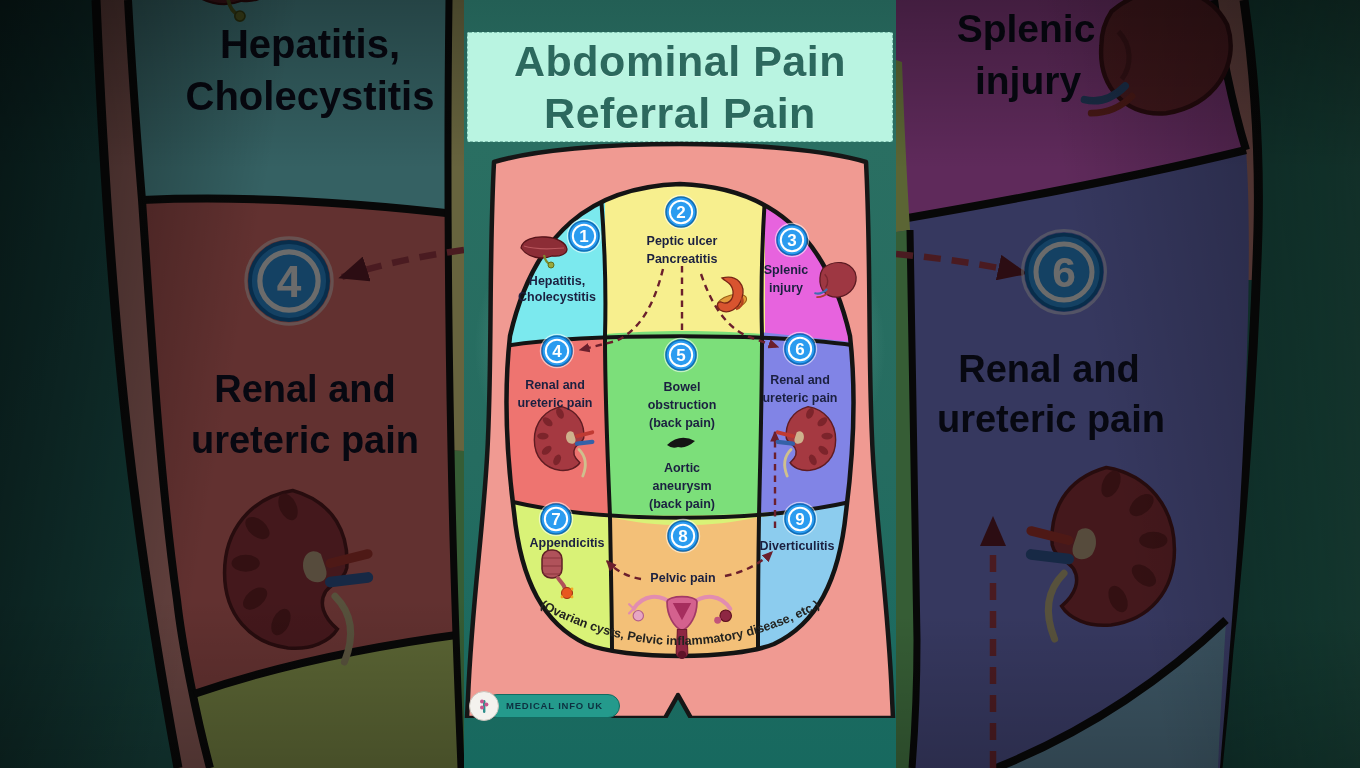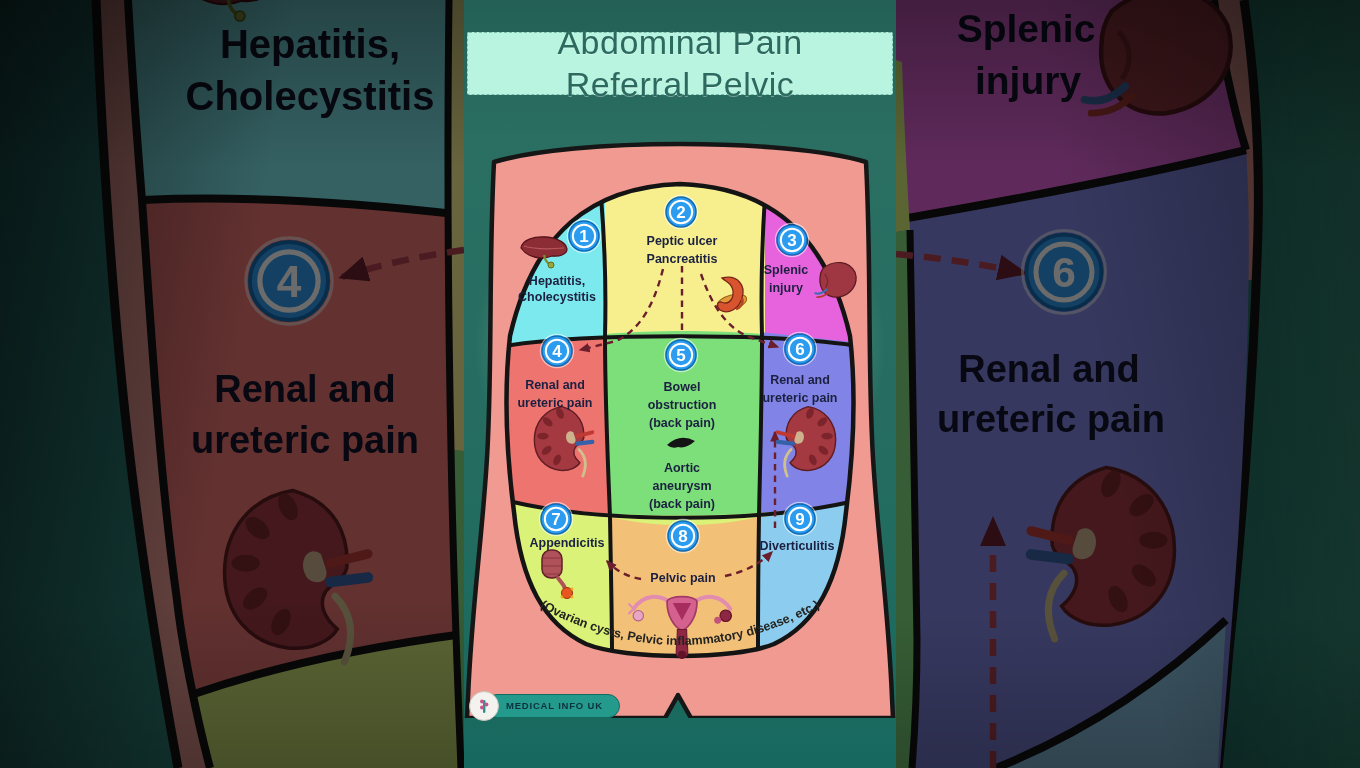--- a/index.html
+++ b/index.html
@@ -19,24 +19,24 @@
      linear-gradient(to bottom,rgba(0,0,0,.30),transparent 22%,transparent 78%,rgba(0,0,0,.22));}
   #right-panel .vignette{background:
      linear-gradient(260deg,rgba(0,0,0,.35),rgba(0,0,0,0) 55%),
      linear-gradient(to bottom,rgba(0,0,0,.30),transparent 22%,transparent 80%,rgba(0,0,0,.20));}
 
   
   #center-panel{position:absolute;left:464px;top:0;width:432px;height:768px;
      background:linear-gradient(to bottom,#235f55 0%,#2a6f62 18%,#256c60 60%,#17695f 100%);}
   #figure-glow{position:absolute;left:-30px;top:120px;width:492px;height:600px;
      background:radial-gradient(ellipse 58% 42% at 50% 38%,rgba(190,242,224,.60),rgba(180,235,216,.25) 52%,transparent 72%);}
-  #title-banner{position:absolute;left:3px;top:32px;width:426px;height:63px;
+  #title-banner{position:absolute;left:3px;top:32px;width:426px;height:110px;
      background:#b9f4e1;border:1px dashed rgba(46,118,104,.45);border-radius:2px;
      display:flex;flex-direction:column;justify-content:center;align-items:center;
-     color:#2c695e;font-weight:400;font-size:34px;line-height:1.22;letter-spacing:.5px;
+     color:#2c695e;font-weight:700;font-size:43px;line-height:1.22;letter-spacing:.5px;
      text-shadow:0 1px 0 rgba(255,255,255,.35);}
   #figure-svg{position:absolute;left:0;top:138px;}
 
   
   #brand-badge{position:absolute;left:5px;top:691px;display:flex;align-items:center;}
   #brand-logo-circle{width:30px;height:30px;border-radius:50%;background:#f4f2ee;
      border:1px solid #c9c4bc;z-index:2;display:flex;align-items:center;justify-content:center;}
   #brand-pill{margin-left:-14px;z-index:1;height:24px;line-height:22px;
      padding:0 16px 0 20px;border-radius:12px;background:#249a8c;border:1px solid #136b61;
      color:#0d3040;font-size:9.5px;font-weight:bold;letter-spacing:.8px;}
@@ -184,21 +184,21 @@
       <path d="M97 768 L97 520" stroke="#b5404e" stroke-width="6.5" fill="none" stroke-dasharray="17 11" marker-end="url(#arrowM)"></path>
     </svg>
     <div class="vignette"></div>
   </div>
 
   <div id="center-panel">
     <div id="figure-glow"></div>
 
     <div id="title-banner">
       <div>Abdominal Pain</div>
-      <div>Referral Pelvic</div>
+      <div>Referral Pain</div>
     </div>
 
     <svg id="figure-svg" width="432" height="580" viewBox="0 0 432 580">
       <defs>
         <clipPath id="barrelClip">
           <path d="M216 46 C128 49 70 94 46 198 C40 252 42 312 50 374 C57 444 80 486 122 506 C162 522 270 522 310 506 C352 486 375 444 382 374 C390 312 392 252 386 198 C362 94 304 49 216 46 Z"></path>
         </clipPath>
       </defs>
 
       <path d="M30 24 C110 0 322 0 402 24 C407 120 404 210 408 300 C411 380 424 460 428 560 L429 580 L227 580 L214 557 L201 580 L3 580 L4 560 C8 460 21 380 24 300 C28 210 25 120 30 24 Z" stroke="#161616" stroke-width="4.5" stroke-linejoin="round" fill="#f09a92"></path>

